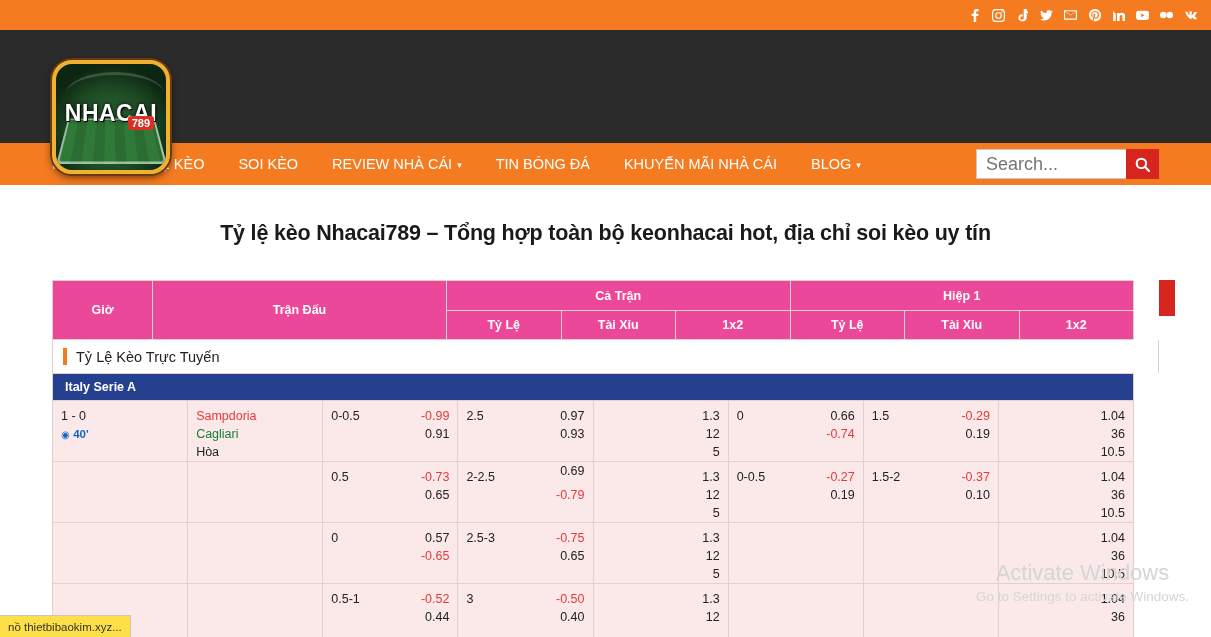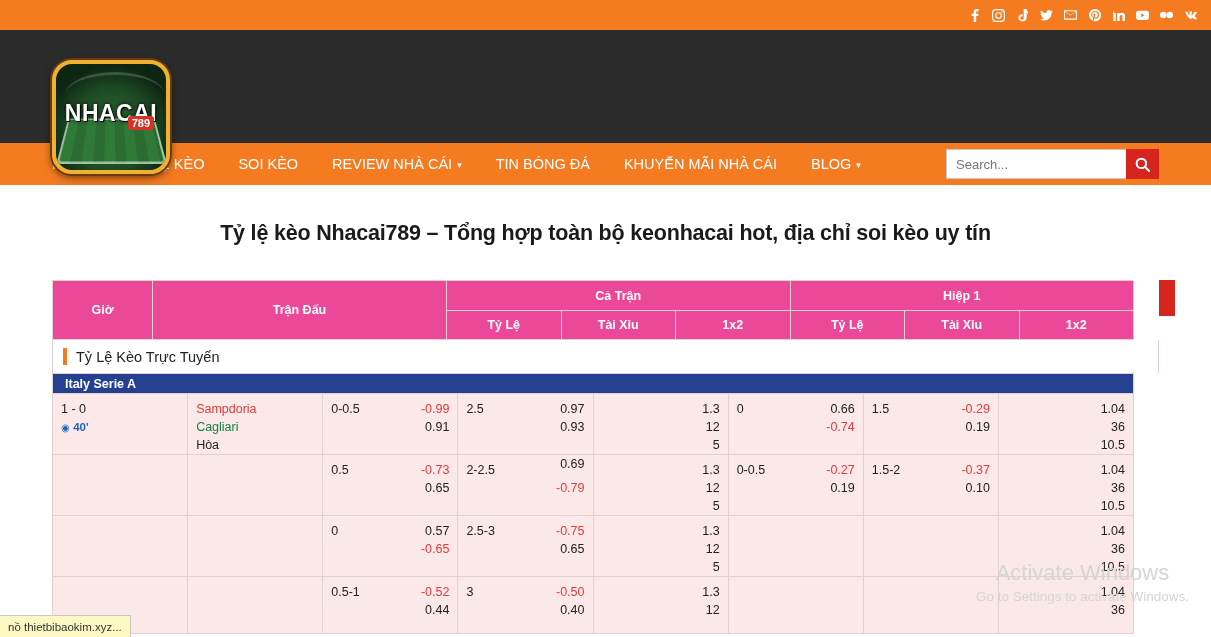--- a/index.html
+++ b/index.html
@@ -72,22 +72,22 @@
     padding:0 17px; line-height:42px; white-space:nowrap;
     display:inline-flex; align-items:center; gap:5px;
   }
   .nav a:first-child { padding-left:0; padding-right:17px; }
   .caret { font-size:9px; position:relative; top:1px; }
   .searchwrap {
     position:absolute; right:52px; top:6px;
     display:flex; height:30px;
   }
   .searchwrap input {
-    width:180px; height:30px; border:1px solid #c9c9c9; border-right:none;
-    padding:0 9px; font-size:13px; color:#555;
+    width:150px; height:30px; border:1px solid #c9c9c9; border-right:none;
+    padding:0 9px; font-size:18px; color:#555;
     font-family:"Liberation Sans", sans-serif;
     outline:none; background:#fff;
   }
   .searchbtn {
     width:33px; height:30px; background:#d6241f; border:none; cursor:pointer;
     display:flex; align-items:center; justify-content:center;
   }
   .searchbtn svg { fill:none; stroke:#fff; stroke-width:2.2; }
 
   
@@ -114,21 +114,21 @@
     display:flex; align-items:center; gap:9px;
     height:33px; padding-left:0; margin-top:0;
     border-left:1px solid #e2cfcf; border-right:1px solid #e2cfcf;
     background:#fff;
   }
   .sectitle .bar { width:4px; height:17px; background:#f47b20; margin-left:10px;}
   .sectitle span.t { font-size:14.5px; color:#222; }
 
   .leagueRow td {
     background:#24408f; color:#fff; font-weight:bold; font-size:12.5px;
-    height:20px; padding-left:12px; border:1px solid #24408f;
+    height:27px; padding-left:12px; border:1px solid #24408f;
   }
 
   .mrow td {
     background:#fbe9e9; font-size:12.5px; color:#222;
     height:57px; vertical-align:top; padding:6px 8px 0 8px;
     line-height:18px;
   }
   .mrow .live { color:#1565c0; font-weight:bold; font-size:11.5px; }
   .mrow .dot { color:#1565c0; font-size:10px; }
   .team-home { color:#e23b3b; }
@@ -153,21 +153,21 @@
     position:absolute; right:22px; top:560px; text-align:center;
     color:#d8d8d8; pointer-events:none; user-select:none;
     font-family:"Liberation Sans", sans-serif;
   }
   .wm .w1 { font-size:22px; color:#d5d5d5; }
   .wm .w2 { font-size:13.5px; color:#d5d5d5; margin-top:3px; }
 
   
   .statuschip {
     position:absolute; left:0; bottom:0; height:22px;
-    background:#fef9c3; border:1px solid #c8c8c8; border-left:none; border-bottom:none;
+    background:#fde047; border:1px solid #c8c8c8; border-left:none; border-bottom:none;
     font-size:11.5px; color:#333; display:flex; align-items:center;
     padding:0 8px; max-width:160px; white-space:nowrap; overflow:hidden;
   }
 </style>
 </head>
 <body>
 
 <div class="page">
 
   <div class="topbar">

